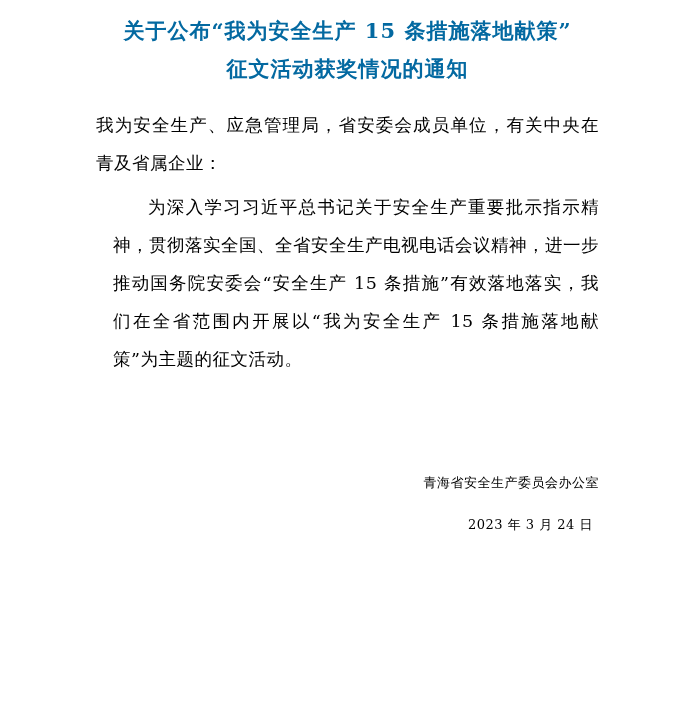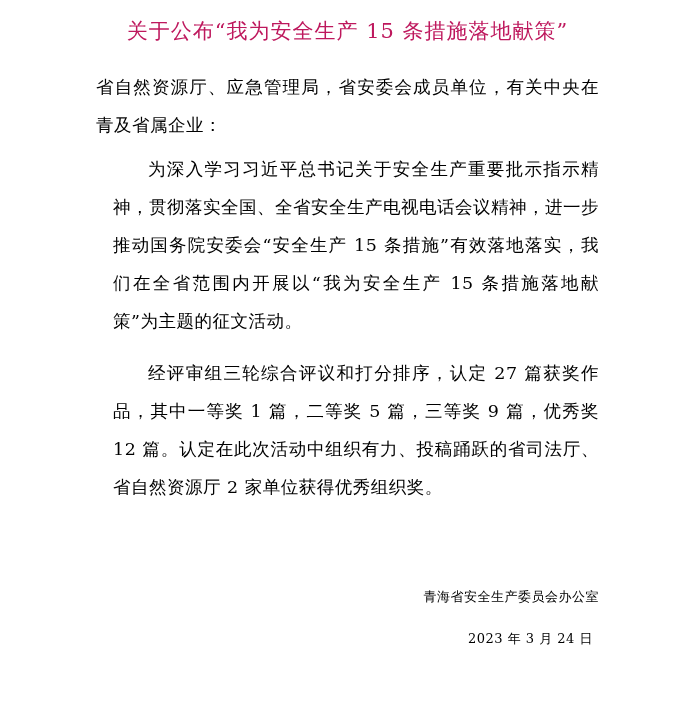--- a/index.html
+++ b/index.html
@@ -20,24 +20,24 @@
     box-sizing: border-box;
     padding: 0;
     position: relative;
   }
   .title-block {
     padding-top: 12px;
     text-align: center;
   }
   .title-line {
     font-size: 21px;
-    font-weight: normal;
+    font-weight: bold;
     letter-spacing: 1px;
     line-height: 38px;
-    color: #be185d;
+    color: #0369a1;
   }
   .body-block {
     padding: 12px 96px 0 96px;
   }
   .para {
     font-size: 17.5px;
     line-height: 38px;
     letter-spacing: 0.5px;
     text-align: justify;
     text-justify: inter-ideograph;
@@ -64,30 +64,30 @@
     padding-right: 6px;
   }
 </style>
 </head>
 <body>
 
 <div class="page">
 
   <div class="title-block">
     <div class="title-line">关于公布“我为安全生产 15 条措施落地献策”</div>
+    <div class="title-line">征文活动获奖情况的通知</div>
   </div>
 
   <div class="spacer-sm"></div>
 
   <div class="body-block">
-    <p class="para">省自然资源厅、应急管理局，省安委会成员单位，有关中央在青及省属企业：</p>
+    <p class="para">我为安全生产、应急管理局，省安委会成员单位，有关中央在青及省属企业：</p>
     <div class="spacer-sm"></div>
     <p class="para indent">为深入学习习近平总书记关于安全生产重要批示指示精神，贯彻落实全国、全省安全生产电视电话会议精神，进一步推动国务院安委会“安全生产 15 条措施”有效落地落实，我们在全省范围内开展以“我为安全生产 15 条措施落地献策”为主题的征文活动。</p>
     <div class="spacer-md"></div>
-    <p class="para indent">经评审组三轮综合评议和打分排序，认定 27 篇获奖作品，其中一等奖 1 篇，二等奖 5 篇，三等奖 9 篇，优秀奖 12 篇。认定在此次活动中组织有力、投稿踊跃的省司法厅、省自然资源厅 2 家单位获得优秀组织奖。</p>
   </div>
 
   <div class="sign-block">
     <div class="sign-line">青海省安全生产委员会办公室</div>
     <div class="sign-line date">2023 年 3 月 24 日</div>
   </div>
 
 </div>
 
 </body></html>

